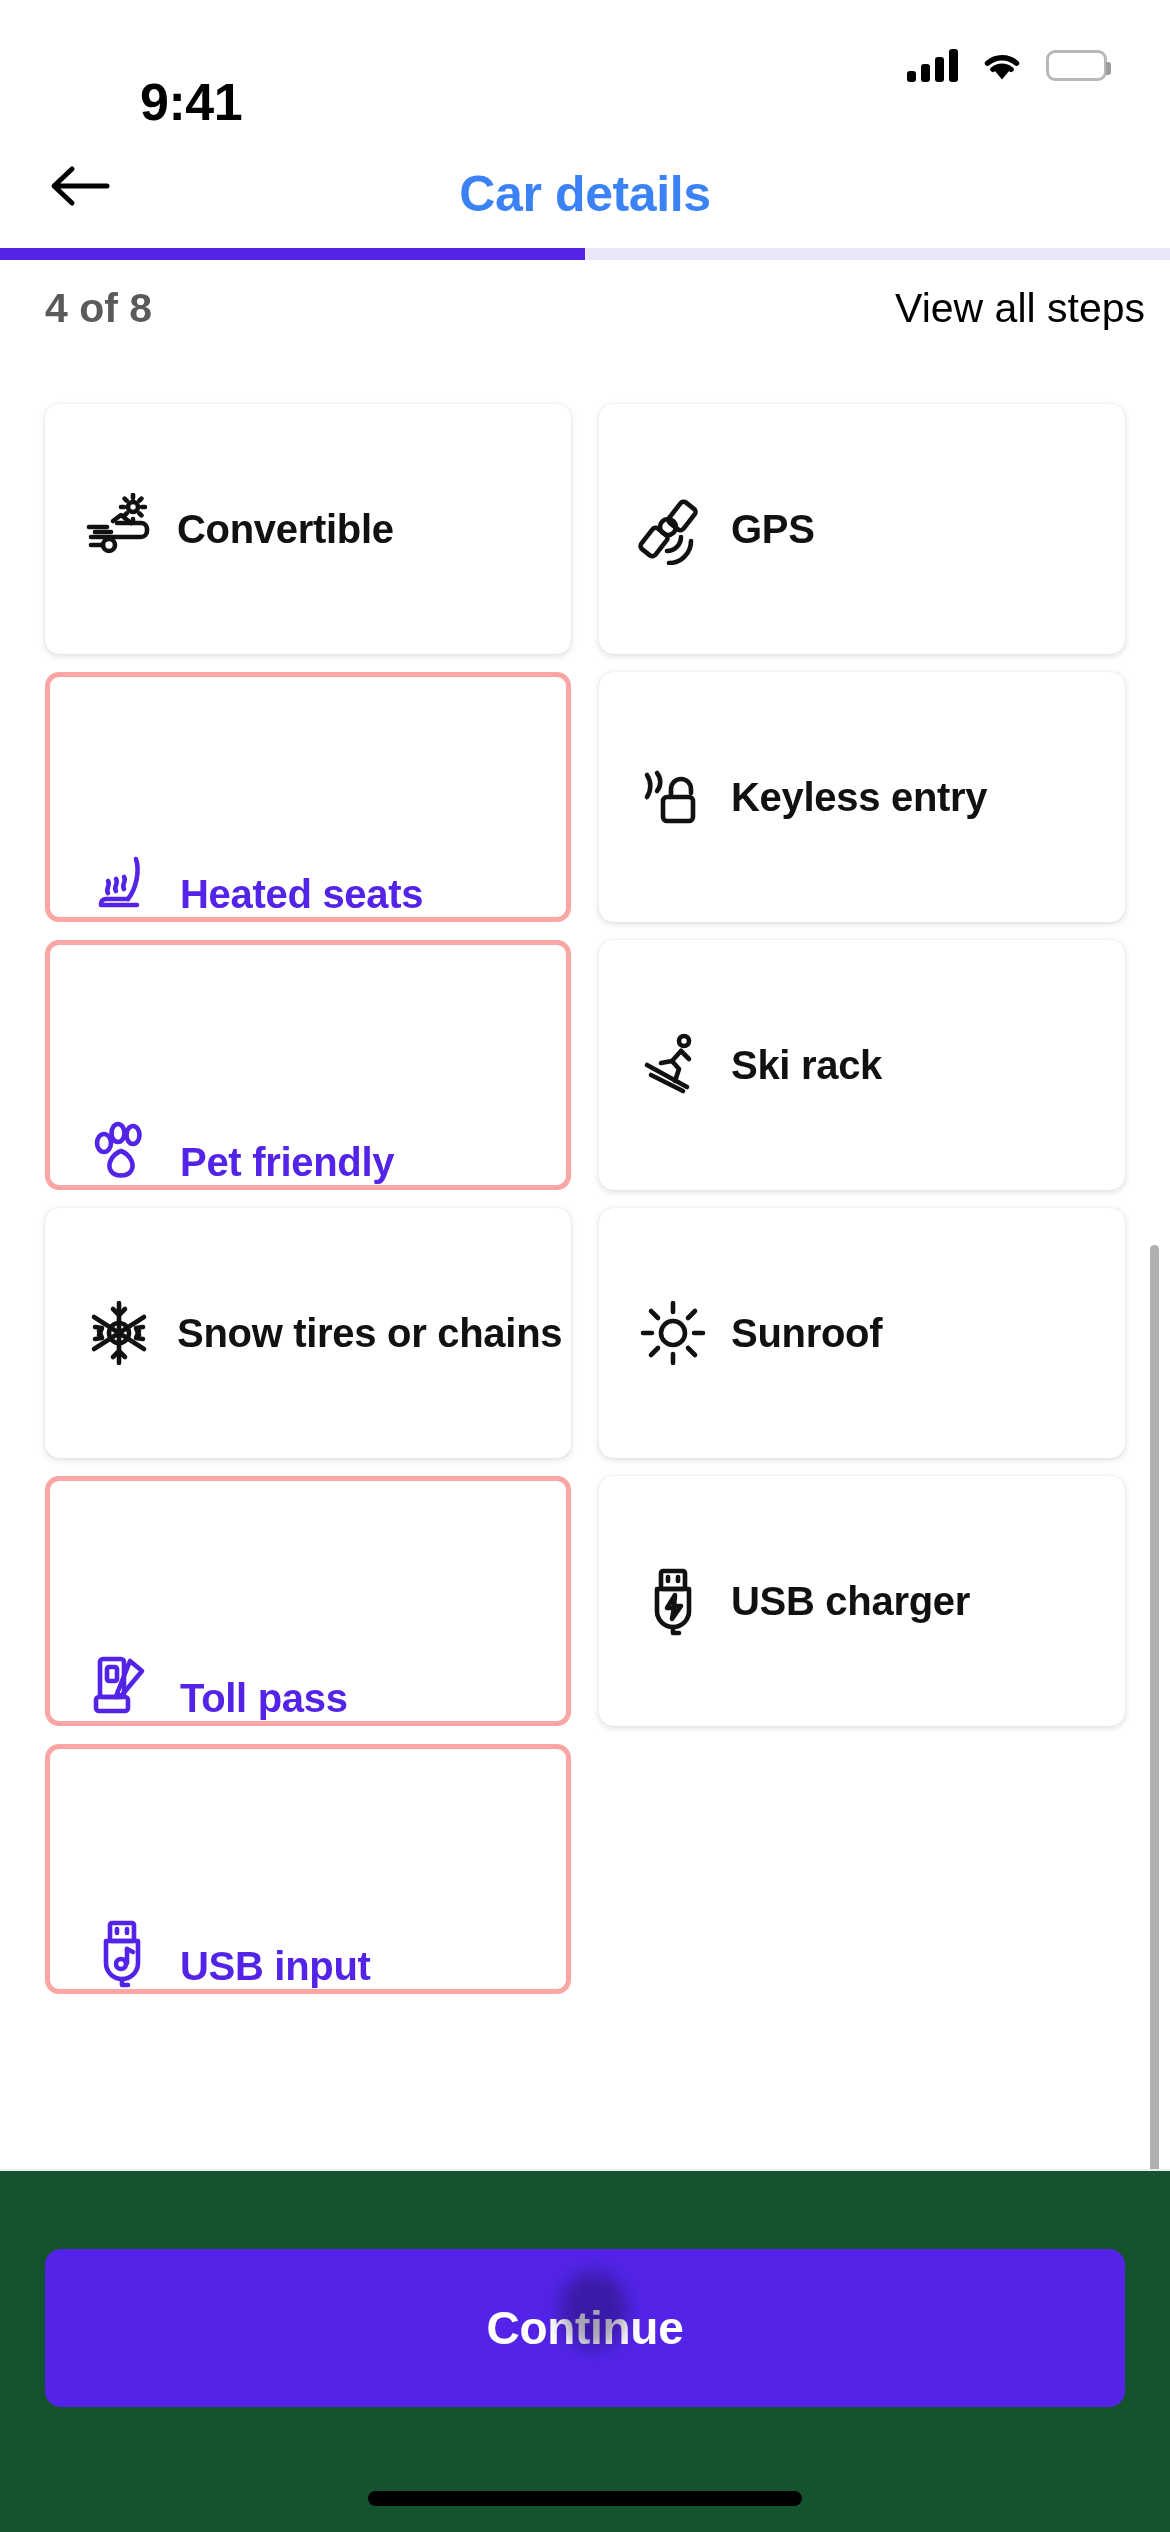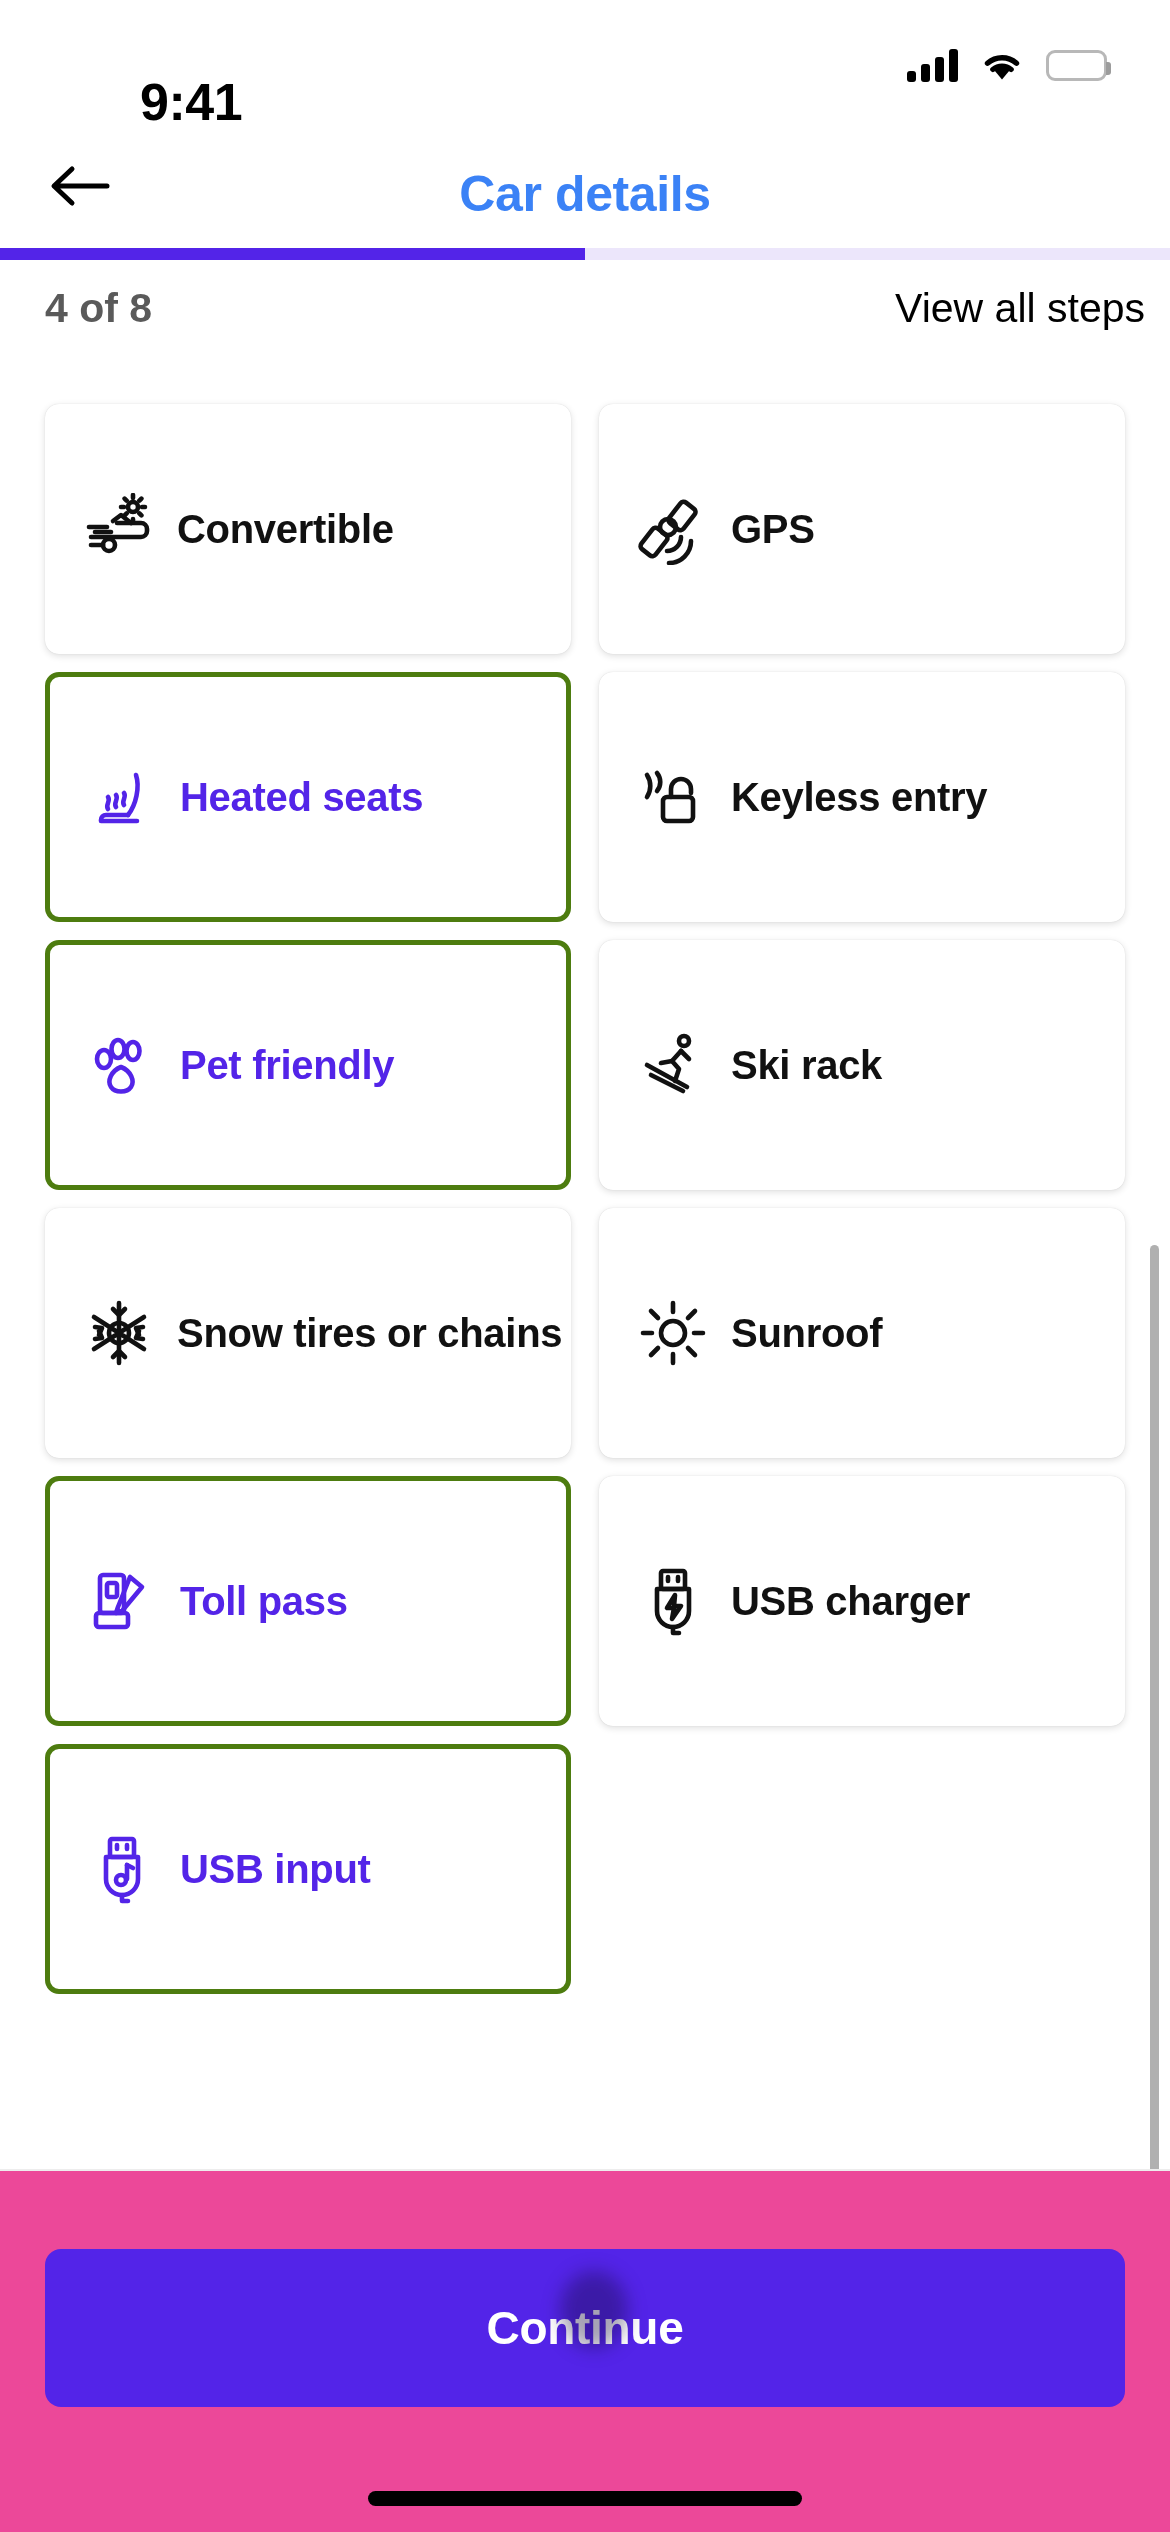--- a/index.html
+++ b/index.html
@@ -82,22 +82,23 @@
     margin:9px 0;
     background:#fff;
     border-radius:14px;
     border:2px solid transparent;
     box-shadow:0 2px 7px rgba(0,0,0,0.13), 0 0 1px rgba(0,0,0,0.16);
     display:flex; align-items:center;
     padding-left:36px;
     cursor:pointer;
   }
   .card.selected{
-    border:5px solid #4d7c0f;
+    border:5px solid #fca5a5;
     box-shadow:none;
+    align-items:flex-end;
   }
   .card .ico{
     width:72px; height:72px; flex:0 0 72px;
     display:flex; align-items:center; justify-content:center;
     color:#111;
   }
   .card.selected .ico{ color:#5324e8; }
   .card .lbl{
     margin-left:22px;
     font-size:40px; font-weight:700; color:#111; letter-spacing:-0.3px;
@@ -107,21 +108,21 @@
 
   
   .scrollbar{
     position:absolute; right:11px; top:1245px;
     width:9px; height:945px; background:#b0b0b0; border-radius:5px;
   }
 
   
   .footer{
     position:absolute; left:0; bottom:0; width:1170px; height:363px;
-    background:#ec4899; border-top:2px solid #ededed;
+    background:#14532d; border-top:2px solid #ededed;
   }
   .continue{
     position:absolute; left:45px; top:78px; width:1080px; height:158px;
     background:#5324e8; border:none; border-radius:16px;
     color:#fff; font-size:46px; font-weight:700;
     font-family:"Liberation Sans", sans-serif;
     cursor:pointer; letter-spacing:-0.3px;
   }
   .touch-dot{
     position:absolute; left:560px; top:2271px;

